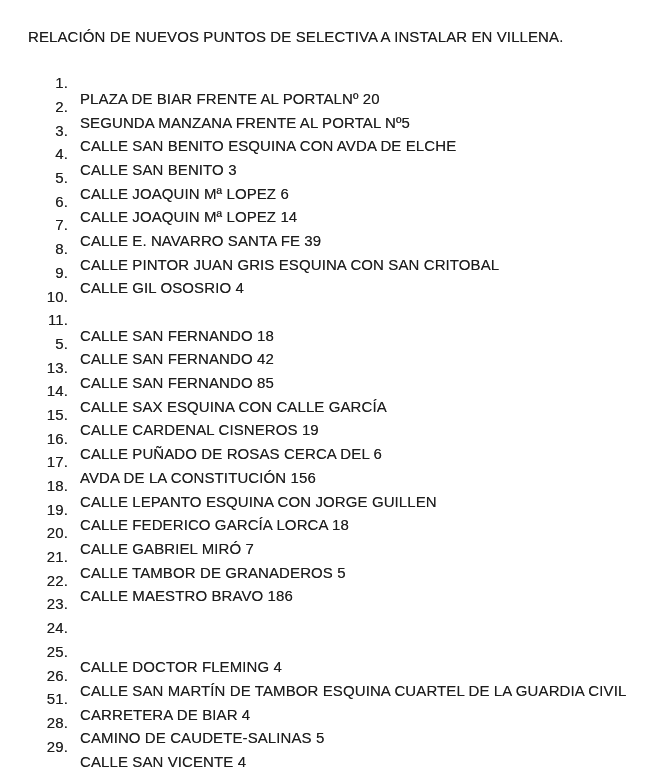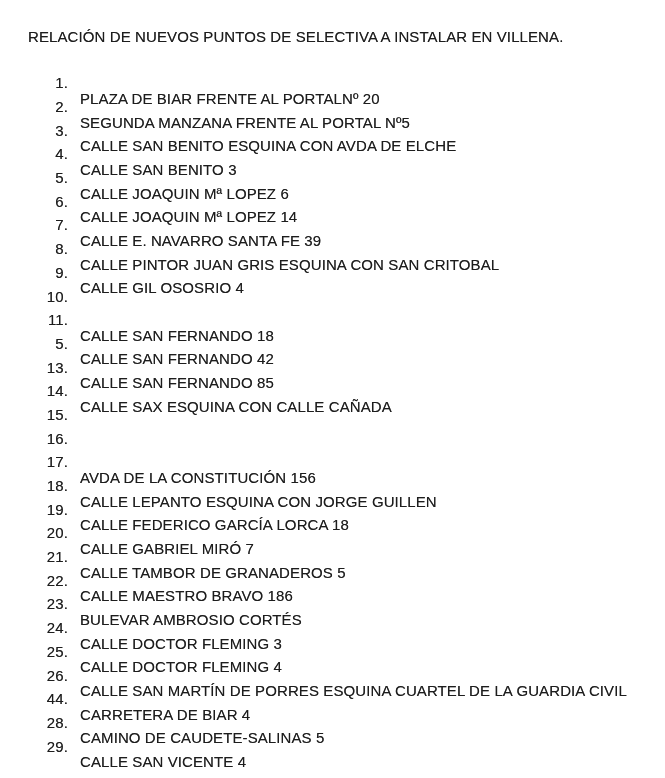--- a/index.html
+++ b/index.html
@@ -116,29 +116,31 @@
     <span class="txt">CALLE SAN FERNANDO 42</span>
   </div>
 
   <div class="row">
     <span class="num">13.</span>
     <span class="txt">CALLE SAN FERNANDO 85</span>
   </div>
 
   <div class="row">
     <span class="num">14.</span>
-    <span class="txt">CALLE SAX ESQUINA CON CALLE CAÑADA</span>
+    <span class="txt">CALLE SAX ESQUINA CON CALLE GARCÍA</span>
   </div>
 
   <div class="row">
     <span class="num">15.</span>
+    <span class="txt">CALLE CARDENAL CISNEROS 19</span>
   </div>
 
   <div class="row">
     <span class="num">16.</span>
+    <span class="txt">CALLE PUÑADO DE ROSAS CERCA DEL 6</span>
   </div>
 
   <div class="row">
     <span class="num">17.</span>
     <span class="txt">AVDA DE LA CONSTITUCIÓN 156</span>
   </div>
 
   <div class="row">
     <span class="num">18.</span>
     <span class="txt">CALLE LEPANTO ESQUINA CON JORGE GUILLEN</span>
@@ -159,40 +161,38 @@
     <span class="txt">CALLE TAMBOR DE GRANADEROS 5</span>
   </div>
 
   <div class="row">
     <span class="num">22.</span>
     <span class="txt">CALLE MAESTRO BRAVO 186</span>
   </div>
 
   <div class="row">
     <span class="num">23.</span>
-    <span class="txt">BULEVAR AMBROSIO CORTÉS</span>
   </div>
 
   <div class="row">
     <span class="num">24.</span>
-    <span class="txt">CALLE DOCTOR FLEMING 3</span>
   </div>
 
   <div class="row">
     <span class="num">25.</span>
     <span class="txt">CALLE DOCTOR FLEMING 4</span>
   </div>
 
   <div class="row">
     <span class="num">26.</span>
-    <span class="txt">CALLE SAN MARTÍN DE PORRES ESQUINA CUARTEL DE LA GUARDIA CIVIL</span>
-  </div>
-
-  <div class="row">
-    <span class="num">44.</span>
+    <span class="txt">CALLE SAN MARTÍN DE TAMBOR ESQUINA CUARTEL DE LA GUARDIA CIVIL</span>
+  </div>
+
+  <div class="row">
+    <span class="num">51.</span>
     <span class="txt">CARRETERA DE BIAR 4</span>
   </div>
 
   <div class="row">
     <span class="num">28.</span>
     <span class="txt">CAMINO DE CAUDETE-SALINAS 5</span>
   </div>
 
   <div class="row">
     <span class="num">29.</span>

